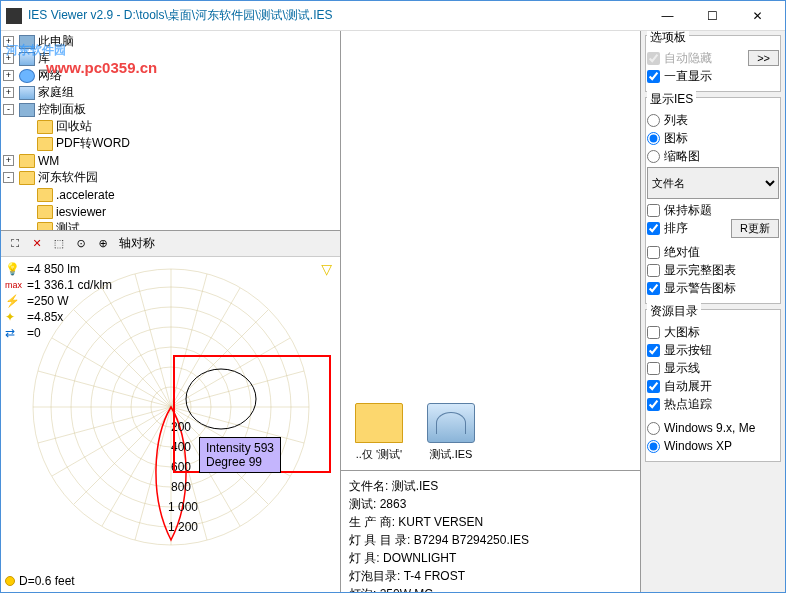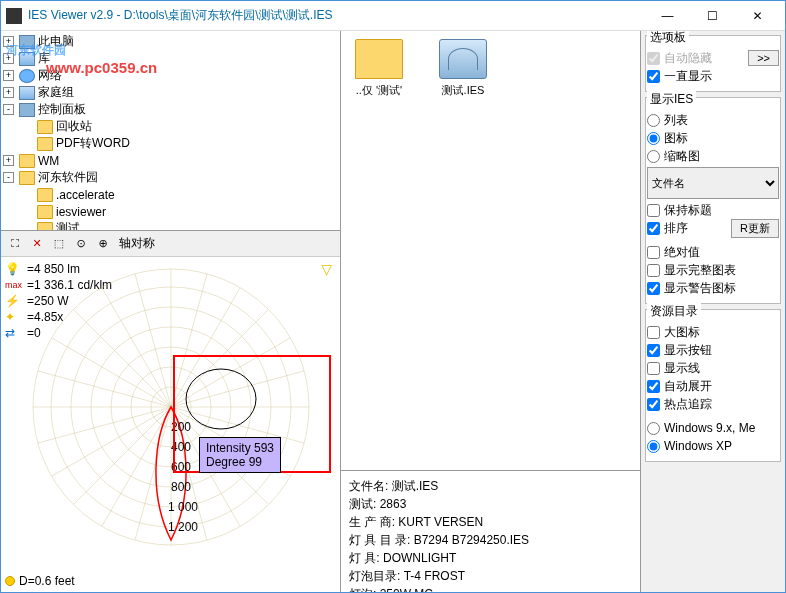--- a/index.html
+++ b/index.html
@@ -30,21 +30,21 @@
 .stats { position: absolute; top: 4px; left: 4px; font-size: 11px; line-height: 16px; }
 .stats .row { display: flex; align-items: center; }
 .stats .sym { width: 22px; display: inline-block; }
 .warn-tri { position: absolute; top: 4px; right: 8px; color: #e6c200; font-size: 14px; }
 svg.polar { position: absolute; top: 0; left: 0; }
 .redbox { position: absolute; border: 2px solid #f00; }
 .tooltip { position: absolute; background: #c4b5fd; border: 1px solid #000; padding: 3px 6px; font-size: 11px; line-height: 14px; }
 .footer-stat { position: absolute; bottom: 4px; left: 4px; font-size: 11px; display: flex; align-items: center; }
 .yellow-dot { width: 10px; height: 10px; background: #ffcc00; border: 1px solid #cc9900; border-radius: 50%; margin-right: 4px; }
 .mid-col { flex: 1; display: flex; flex-direction: column; }
-.file-area { flex: 1; padding: 8px; display: flex; gap: 24px; align-items: flex-start; }
+.file-area { flex: 1; padding: 8px; display: flex; gap: 12px; align-items: flex-end; }
 .file-item { width: 60px; text-align: center; }
 .file-item .ficon { width: 48px; height: 40px; margin: 0 auto 4px; }
 .folder-big { background: #fcd76e; border: 1px solid #d4a017; border-radius: 2px 2px 0 0; }
 .ies-big { background: linear-gradient(#d4e8fa,#8ab4d8); border: 1px solid #5a7fa5; border-radius: 3px; position: relative; }
 .ies-big::after { content: ''; position: absolute; top: 8px; left: 8px; right: 8px; bottom: 8px; border: 1px solid #5a7fa5; border-radius: 50% 50% 0 0; border-bottom: none; }
 .file-item .fname { word-break: break-all; font-size: 11px; }
 .info-panel { border-top: 1px solid #999; padding: 6px 8px; font-size: 12px; line-height: 18px; height: 122px; }
 .right-col { width: 145px; border-left: 1px solid #999; background: #f0f0f0; padding: 4px; overflow-y: auto; }
 .group { border: 1px solid #bbb; background: #fff; margin-bottom: 5px; padding: 2px 1px 6px; }
 .group-title { position: relative; top: -9px; background: #fff; display: inline-block; padding: 0 3px; font-size: 12px; }

